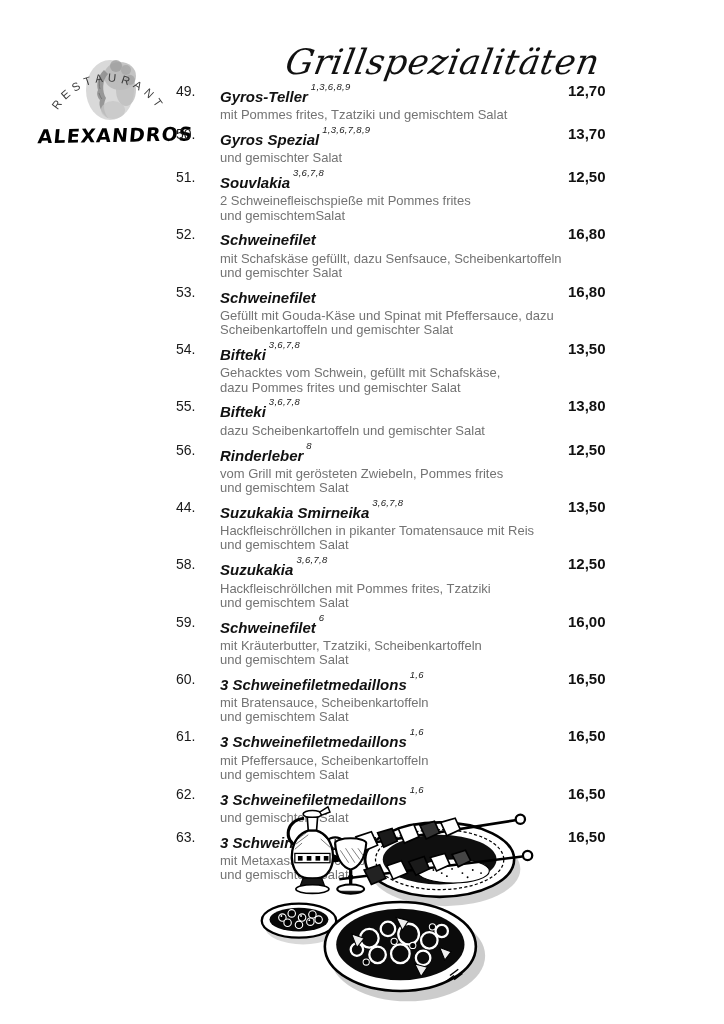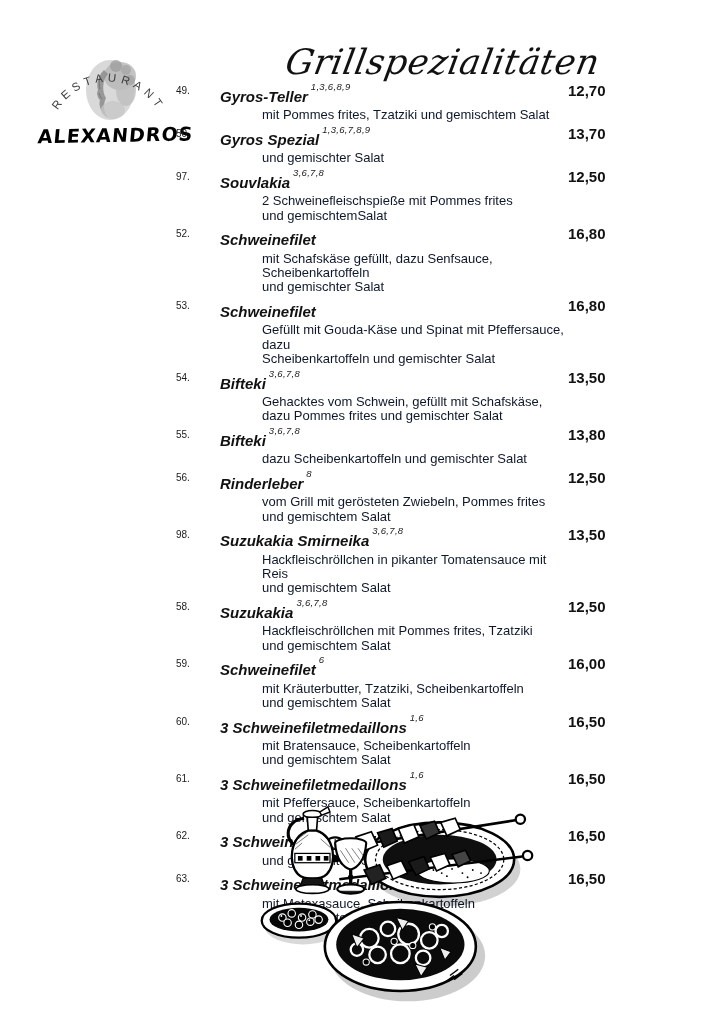--- a/index.html
+++ b/index.html
@@ -21,29 +21,29 @@
     font-family:"DejaVu Serif",serif;font-style:italic;font-weight:500;
     font-size:35px;color:#111;transform:skewX(-10deg);letter-spacing:0.5px;
     white-space:nowrap;
   }
   
   .menu{position:absolute;left:176px;top:82px;width:454px;}
   .item{
     display:grid;grid-template-columns:44px 1fr 62px;
     margin-bottom:2.5px;
   }
-  .num{font-size:10px;line-height:18px;color:#1a1a1a;}
+  .num{font-size:14px;line-height:18px;color:#1a1a1a;}
   .name-line{line-height:22px;white-space:nowrap;font-style:italic;}
   .name{font-size:15px;font-weight:bold;color:#111;}
   .sup{
     font-size:9.5px;font-weight:400;position:relative;top:-6px;margin-left:3px;
     letter-spacing:0.3px;color:#1a1a1a;
   }
   .descs{margin-top:0;}
-  .desc-line{font-size:13px;line-height:14.25px;color:#0f172a;margin-left:42px;}
+  .desc-line{font-size:13px;line-height:14.25px;color:#737373;}
   .price{font-size:15px;font-weight:bold;line-height:18px;color:#111;}
   
   .illustration{position:absolute;left:240px;top:796px;width:300px;height:210px;}
 </style>
 </head>
 <body>
 
 <div class="logo">
   <svg width="140" height="96" viewBox="0 0 140 96">
     <defs>
@@ -92,21 +92,21 @@
         <span class="name">Gyros Spezial</span><sup class="sup">1,3,6,7,8,9</sup>
       </div>
       <div class="descs">
           <div class="desc-line">und gemischter Salat</div>
         </div>
     </div>
     <div class="price">13,70</div>
   </section>
 
   <section class="item">
-    <div class="num">97.</div>
+    <div class="num">51.</div>
     <div class="body">
       <div class="name-line">
         <span class="name">Souvlakia</span><sup class="sup">3,6,7,8</sup>
       </div>
       <div class="descs">
           <div class="desc-line">2 Schweinefleischspieße mit Pommes frites</div>
           <div class="desc-line">und gemischtemSalat</div>
         </div>
     </div>
     <div class="price">12,50</div>
@@ -175,21 +175,21 @@
       </div>
       <div class="descs">
           <div class="desc-line">vom Grill mit gerösteten Zwiebeln, Pommes frites</div>
           <div class="desc-line">und gemischtem Salat</div>
         </div>
     </div>
     <div class="price">12,50</div>
   </section>
 
   <section class="item">
-    <div class="num">98.</div>
+    <div class="num">44.</div>
     <div class="body">
       <div class="name-line">
         <span class="name">Suzukakia Smirneika</span><sup class="sup">3,6,7,8</sup>
       </div>
       <div class="descs">
           <div class="desc-line">Hackfleischröllchen in pikanter Tomatensauce mit Reis</div>
           <div class="desc-line">und gemischtem Salat</div>
         </div>
     </div>
     <div class="price">13,50</div>

